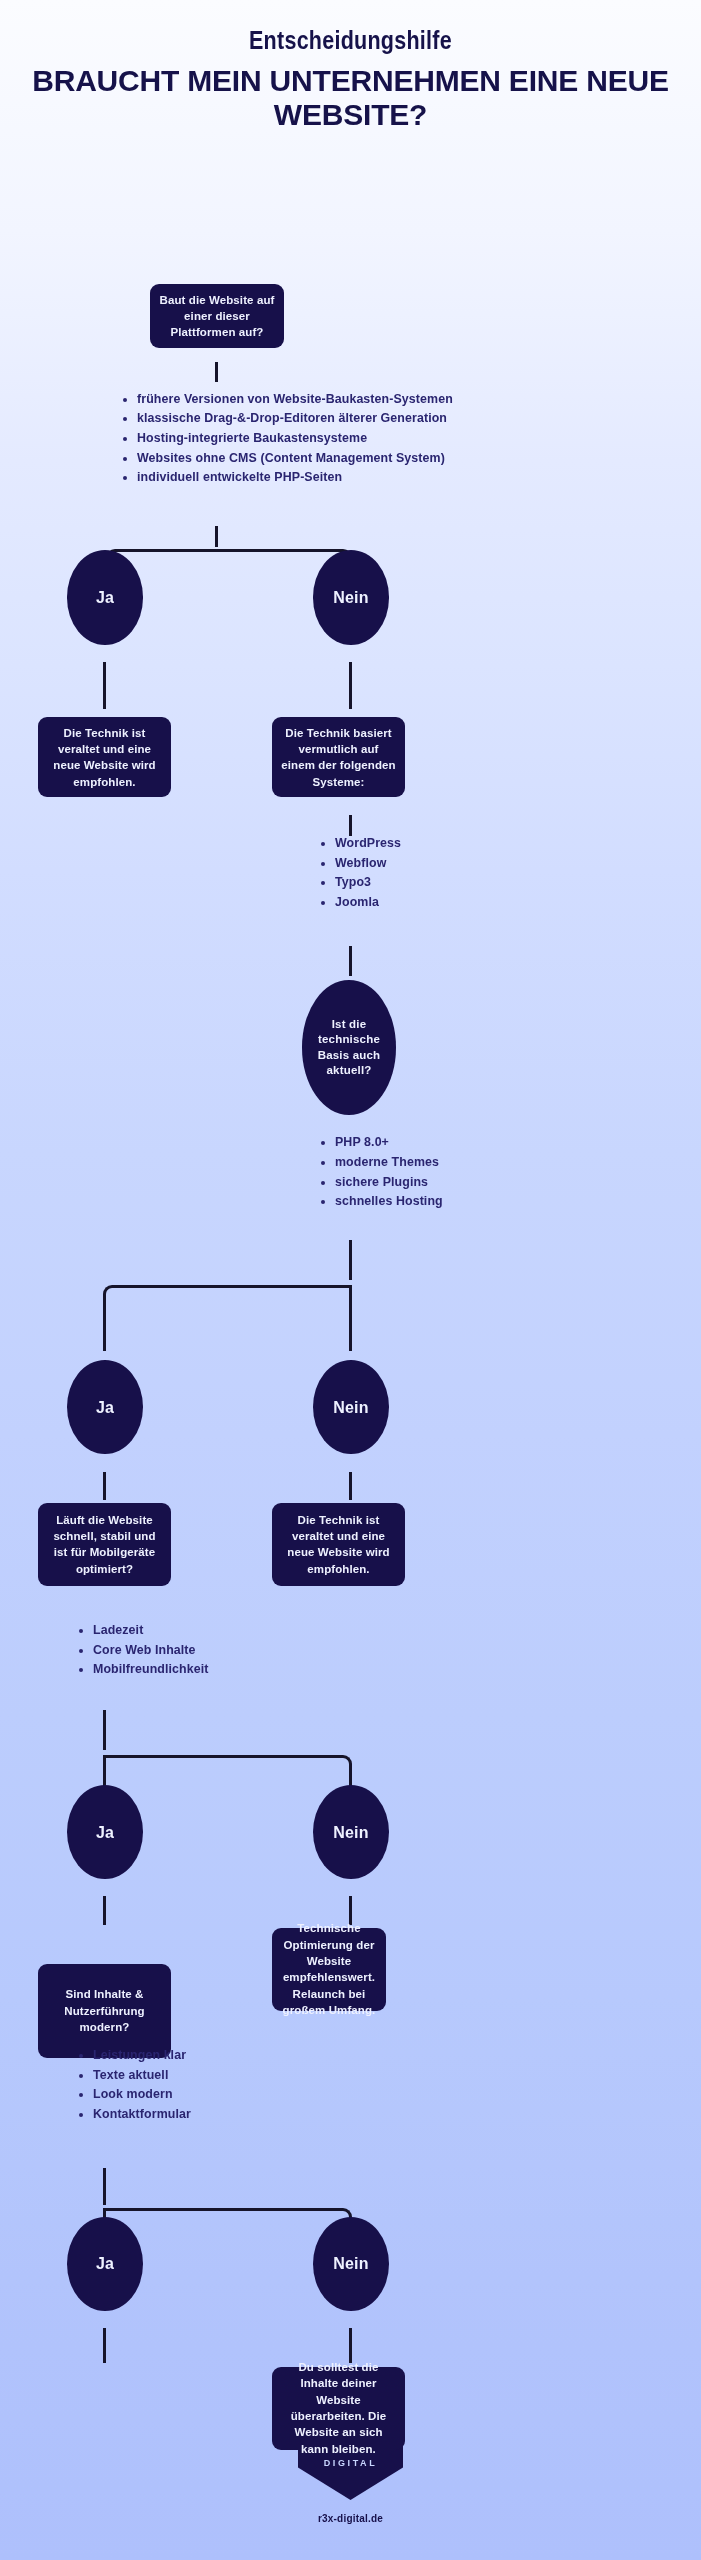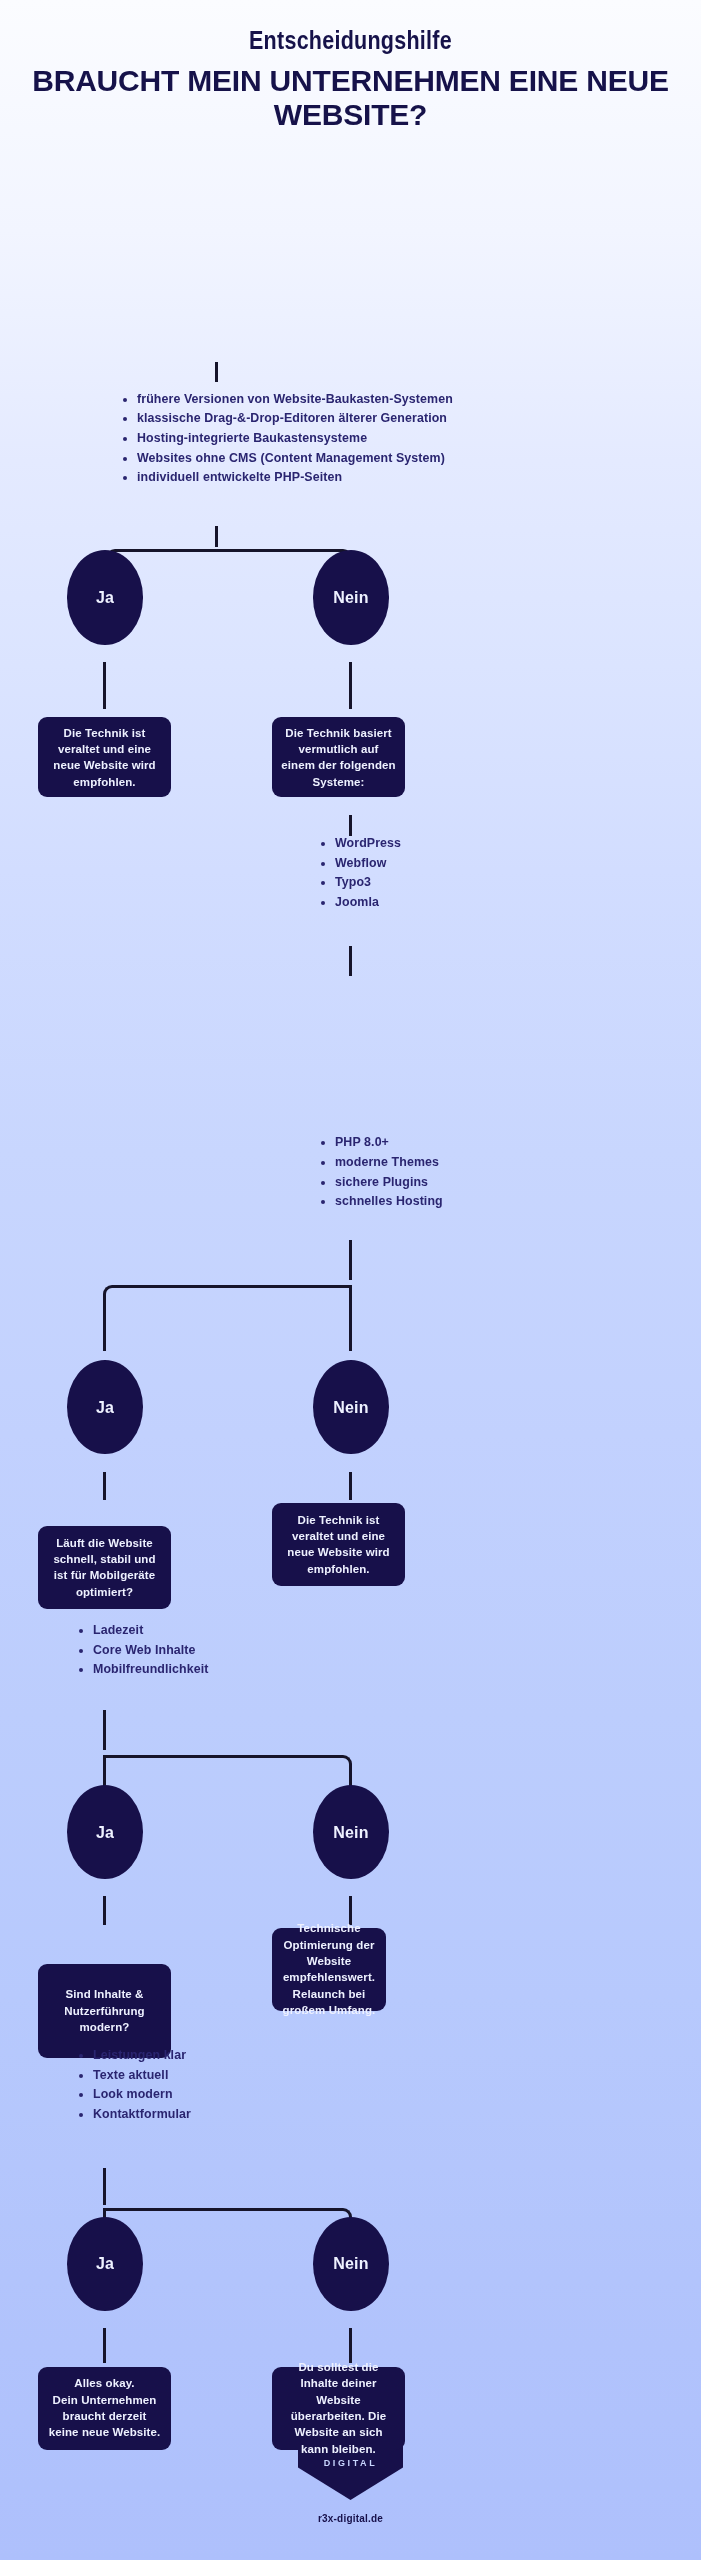--- a/index.html
+++ b/index.html
@@ -146,20 +146,21 @@
   }
 </style>
 </head>
 <body>
 
 <div id="infographic">
 
   <div class="eyebrow">Entscheidungshilfe</div>
   <div class="headline">BRAUCHT MEIN UNTERNEHMEN EINE NEUE WEBSITE?</div>
 
+  <div class="node" style="left: 150px; top: 283.864px; width: 134px; height: 64.2612px;">Baut die Website auf einer dieser Plattformen auf?</div>
 
   <div class="conn vline" style="left: 215px; top: 362.231px; height: 19.9924px;"></div>
 
   <ul class="bullets" style="left: 116px; top: 384.871px; width: 330px;">
     <li>frühere Versionen von Website-Baukasten-Systemen</li>
     <li>klassische Drag-&amp;-Drop-Editoren älterer Generation</li>
     <li>Hosting-integrierte Baukastensysteme</li>
     <li>Websites ohne CMS (Content Management System)</li>
     <li>individuell entwickelte PHP-Seiten</li>
   </ul>
@@ -181,39 +182,40 @@
 
   <ul class="bullets" style="left: 314px; top: 828.952px; width: 160px;">
     <li>WordPress</li>
     <li>Webflow</li>
     <li>Typo3</li>
     <li>Joomla</li>
   </ul>
 
   <div class="conn vline" style="left: 349px; top: 945.633px; height: 29.9886px;"></div>
 
+  <div class="circle" style="left: 302px; top: 980.463px; width: 94px; height: 134.235px; font-size: 11.5px; padding: 0px 11px;">Ist die technische Basis auch aktuell?</div>
 
   <ul class="bullets" style="left: 314px; top: 1128.49px; width: 180px;">
     <li>PHP 8.0+</li>
     <li>moderne Themes</li>
     <li>sichere Plugins</li>
     <li>schnelles Hosting</li>
   </ul>
 
   <div class="conn vline" style="left: 349px; top: 1239.95px; height: 39.9848px;"></div>
   <div class="elbow" style="left: 103px; top: 1285.22px; width: 249px; height: 65.6893px; border-width: 3px 0px 0px 3px; border-top-left-radius: 9px;"></div>
   <div class="conn vline" style="left: 349px; top: 1285.22px; height: 65.6893px;"></div>
 
   <div class="circle" style="left: 67px; top: 1360.11px; width: 76px; height: 94.2498px;">Ja</div>
   <div class="circle" style="left: 313px; top: 1360.11px; width: 76px; height: 94.2498px;">Nein</div>
 
   <div class="conn vline" style="left: 103px; top: 1471.56px; height: 28.5605px;"></div>
   <div class="conn vline" style="left: 349px; top: 1471.56px; height: 28.5605px;"></div>
 
-  <div class="node" style="left: 38px; top: 1502.91px; width: 133px; height: 82.8256px; margin-top: 23px;">Läuft die Website schnell, stabil und ist für Mobilgeräte optimiert?</div>
+  <div class="node" style="left: 38px; top: 1502.91px; width: 133px; height: 82.8256px;">Läuft die Website schnell, stabil und ist für Mobilgeräte optimiert?</div>
   <div class="node" style="left: 272px; top: 1502.91px; width: 133px; height: 82.8256px;">Die Technik ist veraltet und eine neue Website wird empfohlen.</div>
 
   <ul class="bullets" style="left: 72px; top: 1616.11px; width: 210px;">
     <li>Ladezeit</li>
     <li>Core Web Inhalte</li>
     <li>Mobilfreundlichkeit</li>
   </ul>
 
   <div class="conn vline" style="left: 103px; top: 1710.15px; height: 39.9848px;"></div>
   <div class="elbow" style="left: 103px; top: 1755.43px; width: 249px; height: 57.1211px; border-width: 3px 3px 0px 0px; border-top-right-radius: 9px;"></div>
@@ -238,22 +240,20 @@
   <div class="conn vline" style="left: 103px; top: 2168.16px; height: 37.1287px;"></div>
   <div class="elbow" style="left: 103px; top: 2208.22px; width: 249px; height: 59.9771px; border-width: 3px 3px 0px 0px; border-top-right-radius: 9px;"></div>
   <div class="conn vline" style="left: 103px; top: 2208.22px; height: 59.9771px;"></div>
 
   <div class="circle" style="left: 67px; top: 2216.93px; width: 76px; height: 94.2498px;">Ja</div>
   <div class="circle" style="left: 313px; top: 2216.93px; width: 76px; height: 94.2498px;">Nein</div>
 
   <div class="conn vline" style="left: 103px; top: 2328.38px; height: 34.2727px;"></div>
   <div class="conn vline" style="left: 349px; top: 2328.38px; height: 34.2727px;"></div>
 
-  <div class="node" style="left: 38px; top: 2366.69px; width: 133px; height: 82.8256px; white-space: pre-line;">Alles okay.
-Dein Unternehmen braucht derzeit keine neue Website.</div>
   <div class="node" style="left: 272px; top: 2366.69px; width: 133px; height: 82.8256px;">Du solltest die Inhalte deiner Website überarbeiten. Die Website an sich kann bleiben.</div>
 
   <div class="logo-wrap">
     <div class="hexlogo">
       <div class="mark">r3x</div>
       <div class="sub">DIGITAL</div>
     </div>
     <div class="site">r3x-digital.de</div>
   </div>
 

